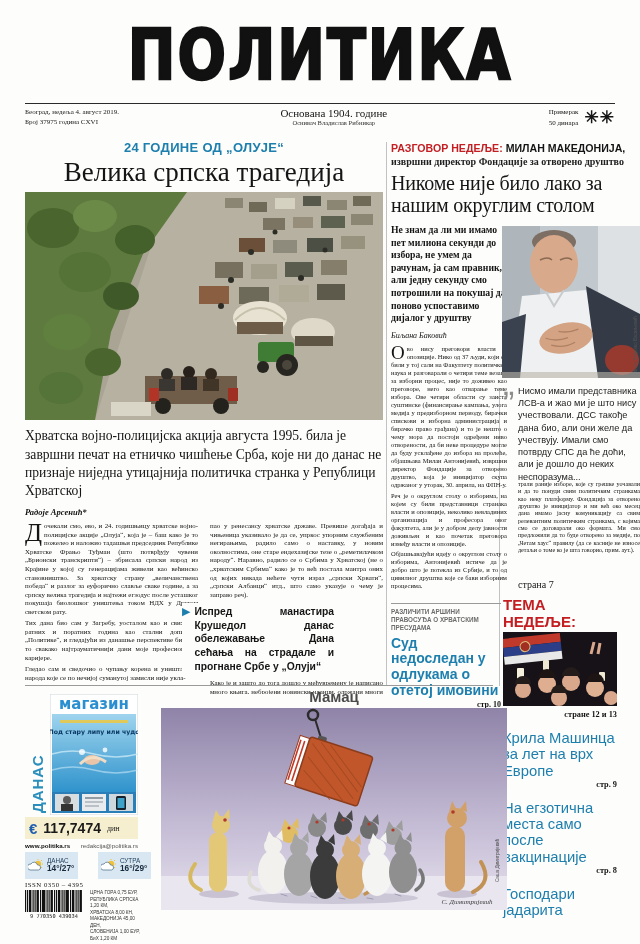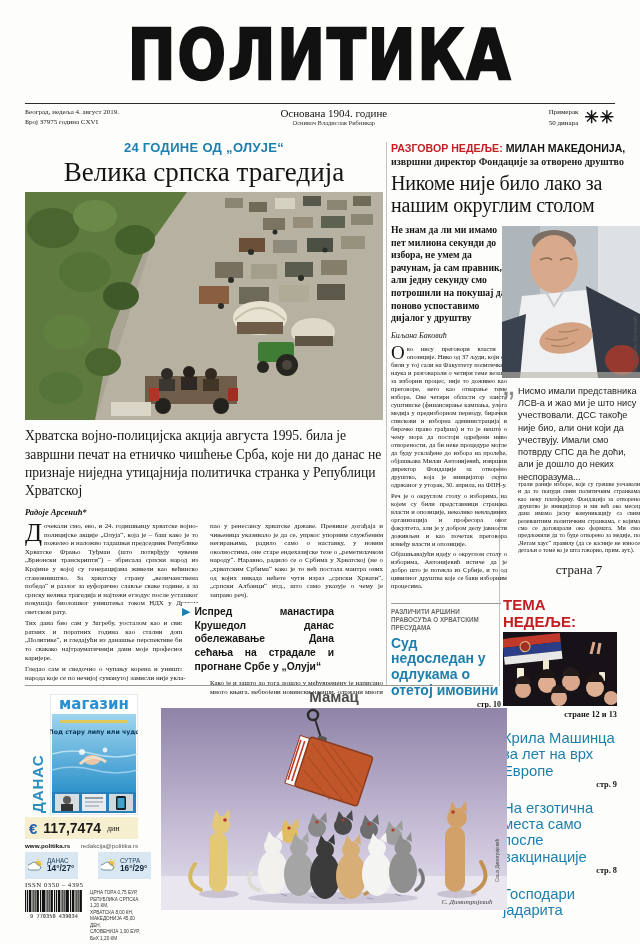--- a/index.html
+++ b/index.html
@@ -53,21 +53,21 @@
   .int-byline{margin-top:6px;font-style:italic;font-size:8px;}
   .int-body{margin-top:5px;font-size:6.5px;line-height:1.23;text-align:justify;height:244px;overflow:hidden;}
   .int-dropcap{float:left;font-size:19px;line-height:15px;padding-right:2px;}
   .portrait{position:absolute;left:111px;top:84px;}
   .quote-mark{position:absolute;left:112px;top:224px;font-size:34px;color:#8d8d8d;
               font-family:"Liberation Sans","DejaVu Sans",sans-serif;line-height:1;}
   .pullquote{position:absolute;left:127px;top:243px;width:122px;
              font-family:"Liberation Sans","DejaVu Sans",sans-serif;font-size:9.2px;line-height:1.33;color:#222;}
   .rail-body{position:absolute;left:127px;top:339px;width:122px;font-size:6.1px;line-height:1.2;
              text-align:justify;height:96px;overflow:hidden;}
-  .rail-ref{position:absolute;left:127px;top:420px;width:122px;text-align:center;font-size:13px;}
+  .rail-ref{position:absolute;left:127px;top:437px;width:122px;text-align:left;font-size:10px;}
 
   
   .court{position:absolute;left:391px;top:603px;width:110px;border-top:1px solid #9a9a9a;padding-top:4px;}
   .court-kicker{font-family:"Liberation Sans","DejaVu Sans",sans-serif;font-size:6.3px;font-weight:bold;color:#6d6d6d;line-height:1.3;}
   .court-headline{font-family:"Liberation Sans","DejaVu Sans",sans-serif;font-weight:bold;
                   font-size:14px;line-height:1.12;color:#1d7fae;margin-top:3px;}
   .court-ref{text-align:right;font-size:8px;margin-top:2px;font-weight:bold;}
 
   
   .theme{position:absolute;left:503px;top:596px;width:114px;font-family:"Liberation Sans","DejaVu Sans",sans-serif;}
@@ -266,21 +266,21 @@
       <polygon points="0,96 24,88 18,152 0,152" fill="#3a4250"></polygon>
       <g transform="rotate(-12 64 112)">
         <ellipse cx="64" cy="112" rx="27" ry="15" fill="#d3a383"></ellipse>
         <path d="M44,108 q10,6 22,4 M48,116 q12,6 24,2 M58,104 q10,4 20,2" stroke="#b08064" stroke-width="1.3" fill="none"></path>
       </g>
       <ellipse cx="120" cy="134" rx="17" ry="15" fill="#a8392c" opacity="0.85"></ellipse>
       <rect y="146" width="138" height="6" fill="#b9b4a9" opacity="0.6"></rect>
     </svg>
 
     <div class="quote-mark">„</div>
-    <div class="pullquote">Нисмо имали представника ЛСВ-а и жао ми је што нису учествовали. ДСС такође није био, али они који да учествују. Имали смо потврду СПС да ће доћи, али је дошло до неких неспоразума...</div>
+    <div class="pullquote">Нисмо имали представника ЛСВ-а и жао ми је што нису учествовали. ДСС такође дана био, али они желе да учествују. Имали смо потврду СПС да ће доћи, али је дошло до неких неспоразума...</div>
     <div class="rail-body">трали раније изборе, које су грешке уочавали и да то понуди свим политичким странкама као неку платформу. Фондација за отворено друштво је иницијатор и ми већ око месец дана имамо јасну комуникацију са свим релевантним политичким странкама, с којима смо се договарали око формата. Ми смо предложили да то буде отворено за медије, по „Четам хаус“ правилу (да се касније не износе детаљи о томе ко је шта говорио, прим. аут.).</div>
     <div class="rail-ref">страна 7</div>
   </div>
   <div class="vtext credit-portrait">Фото Анђелко Васиљевић</div>
 
   <div class="court">
     <div class="court-kicker">РАЗЛИЧИТИ АРШИНИ ПРАВОСУЂА О ХРВАТСКИМ ПРЕСУДАМА</div>
     <div class="court-headline">Суд недоследан у одлукама о отетој имовини</div>
     <div class="court-ref">стр. 10</div>
   </div>

